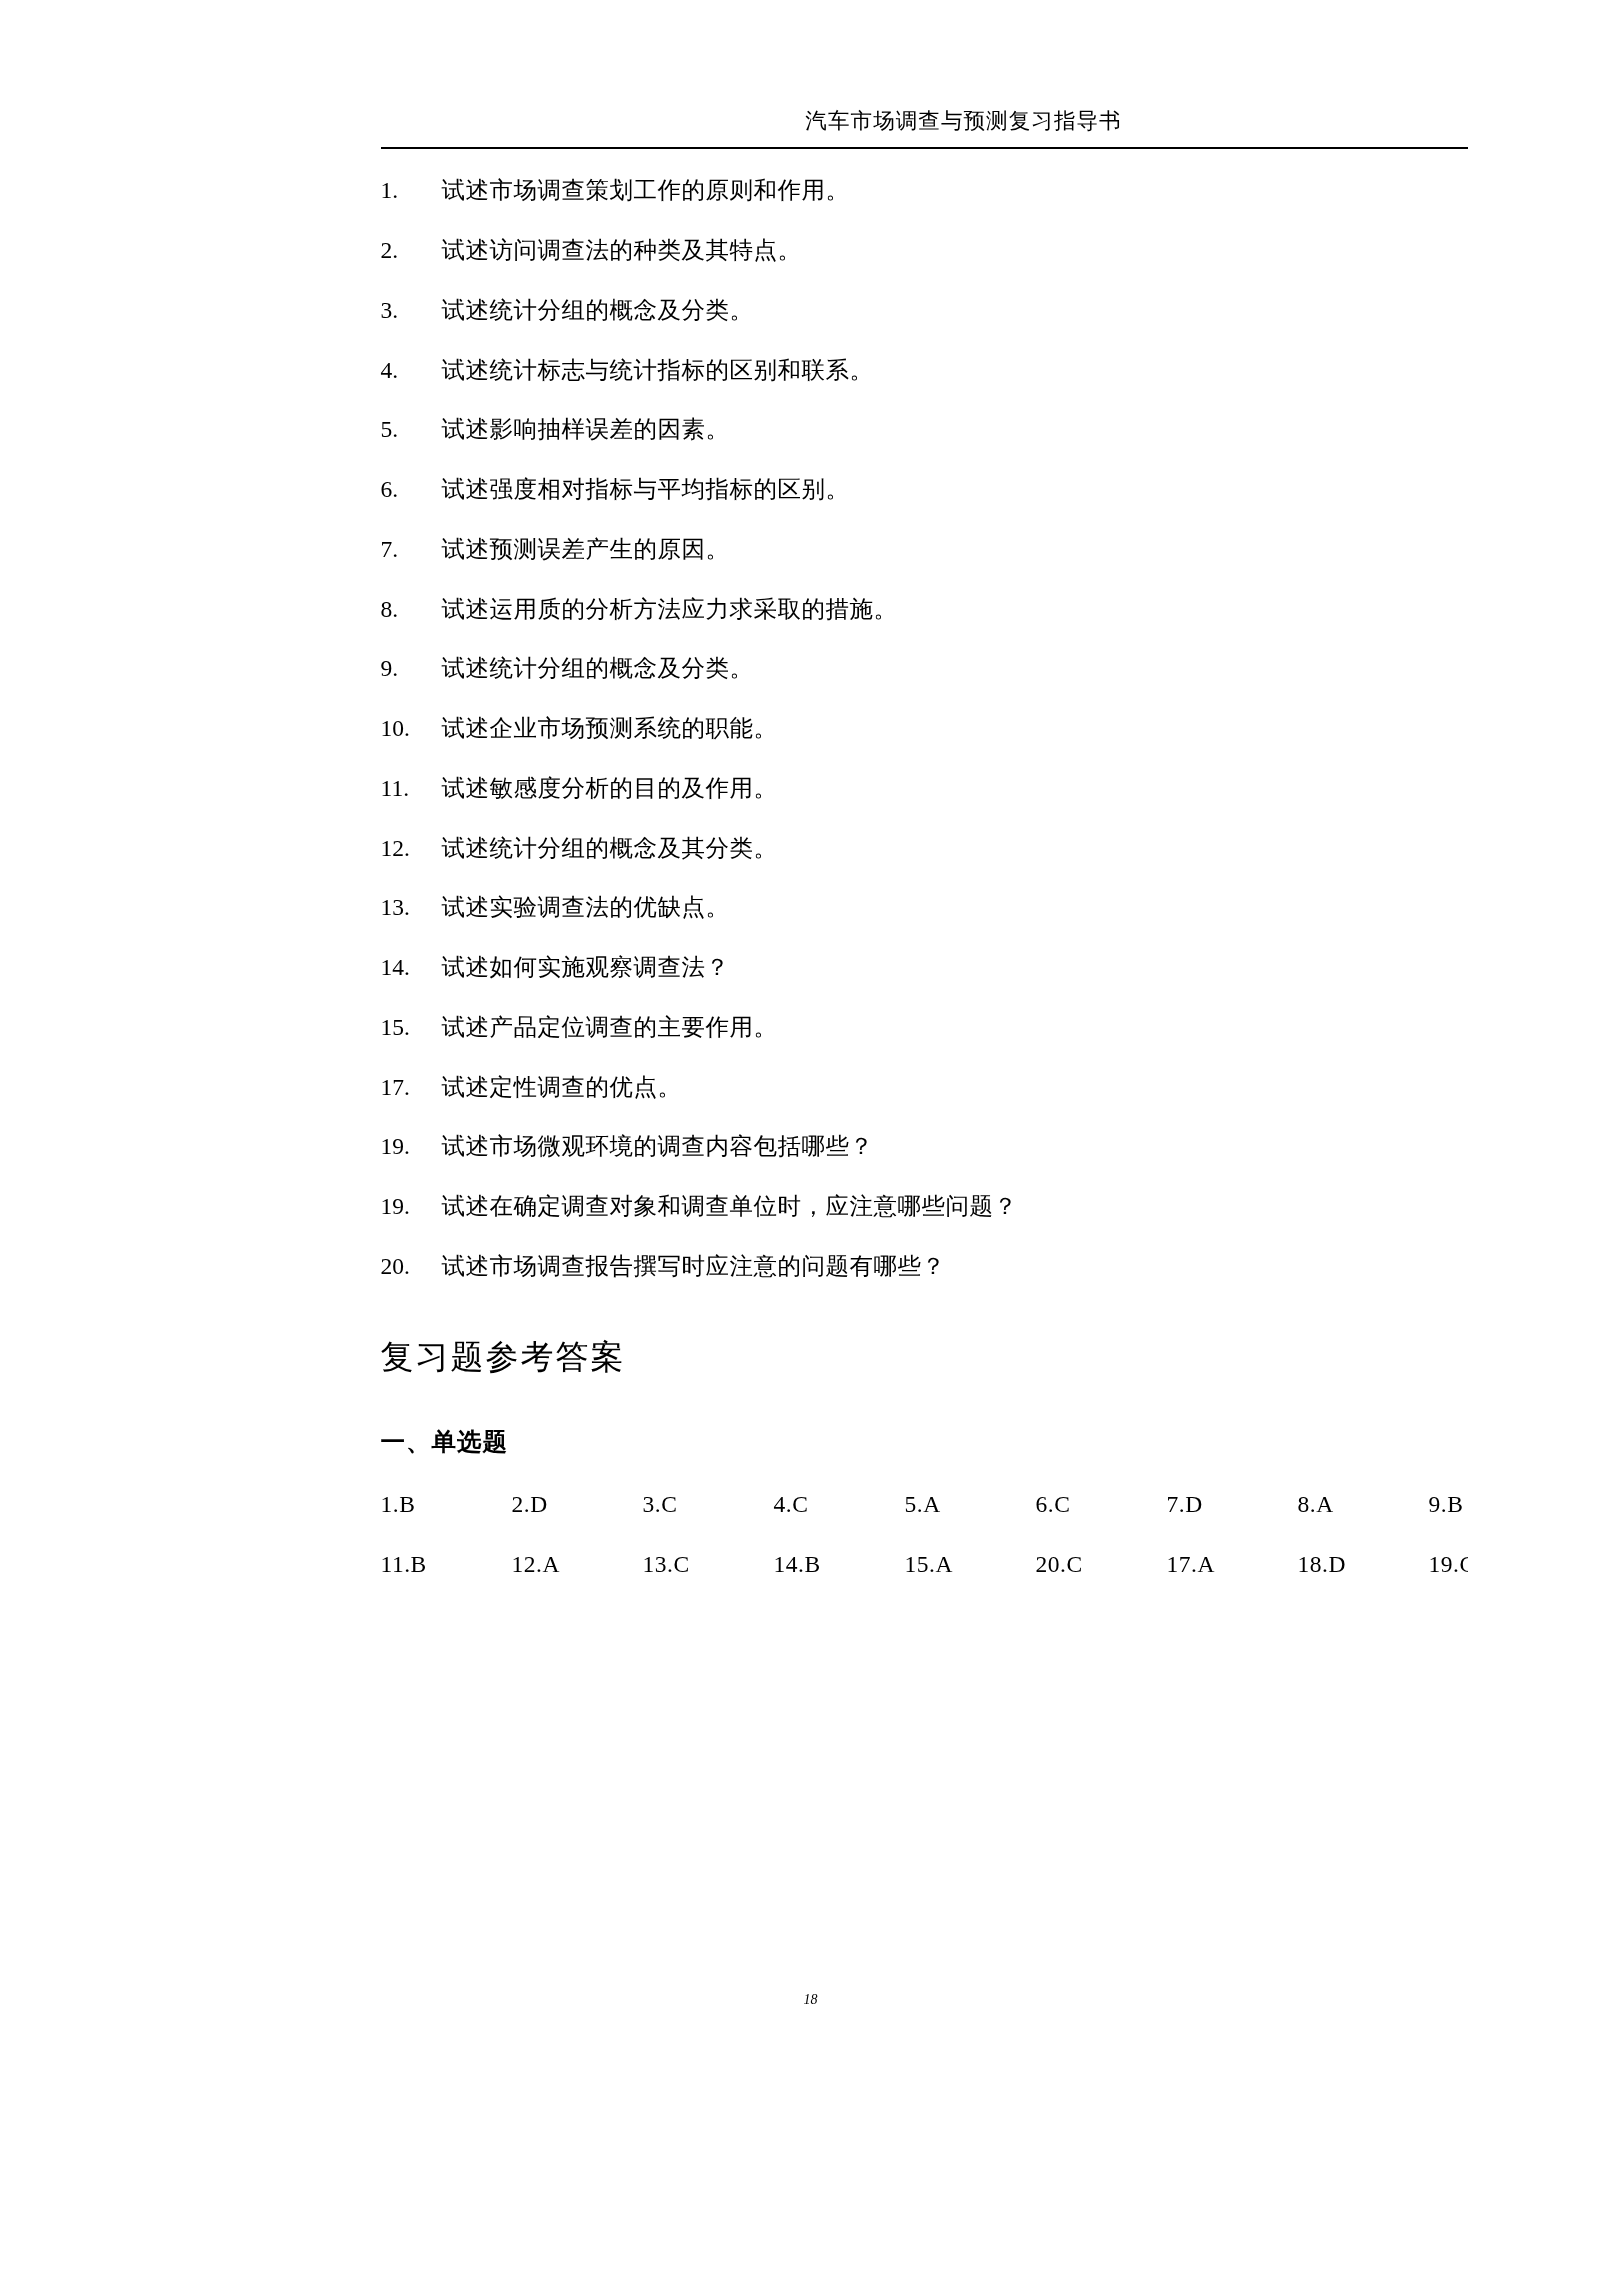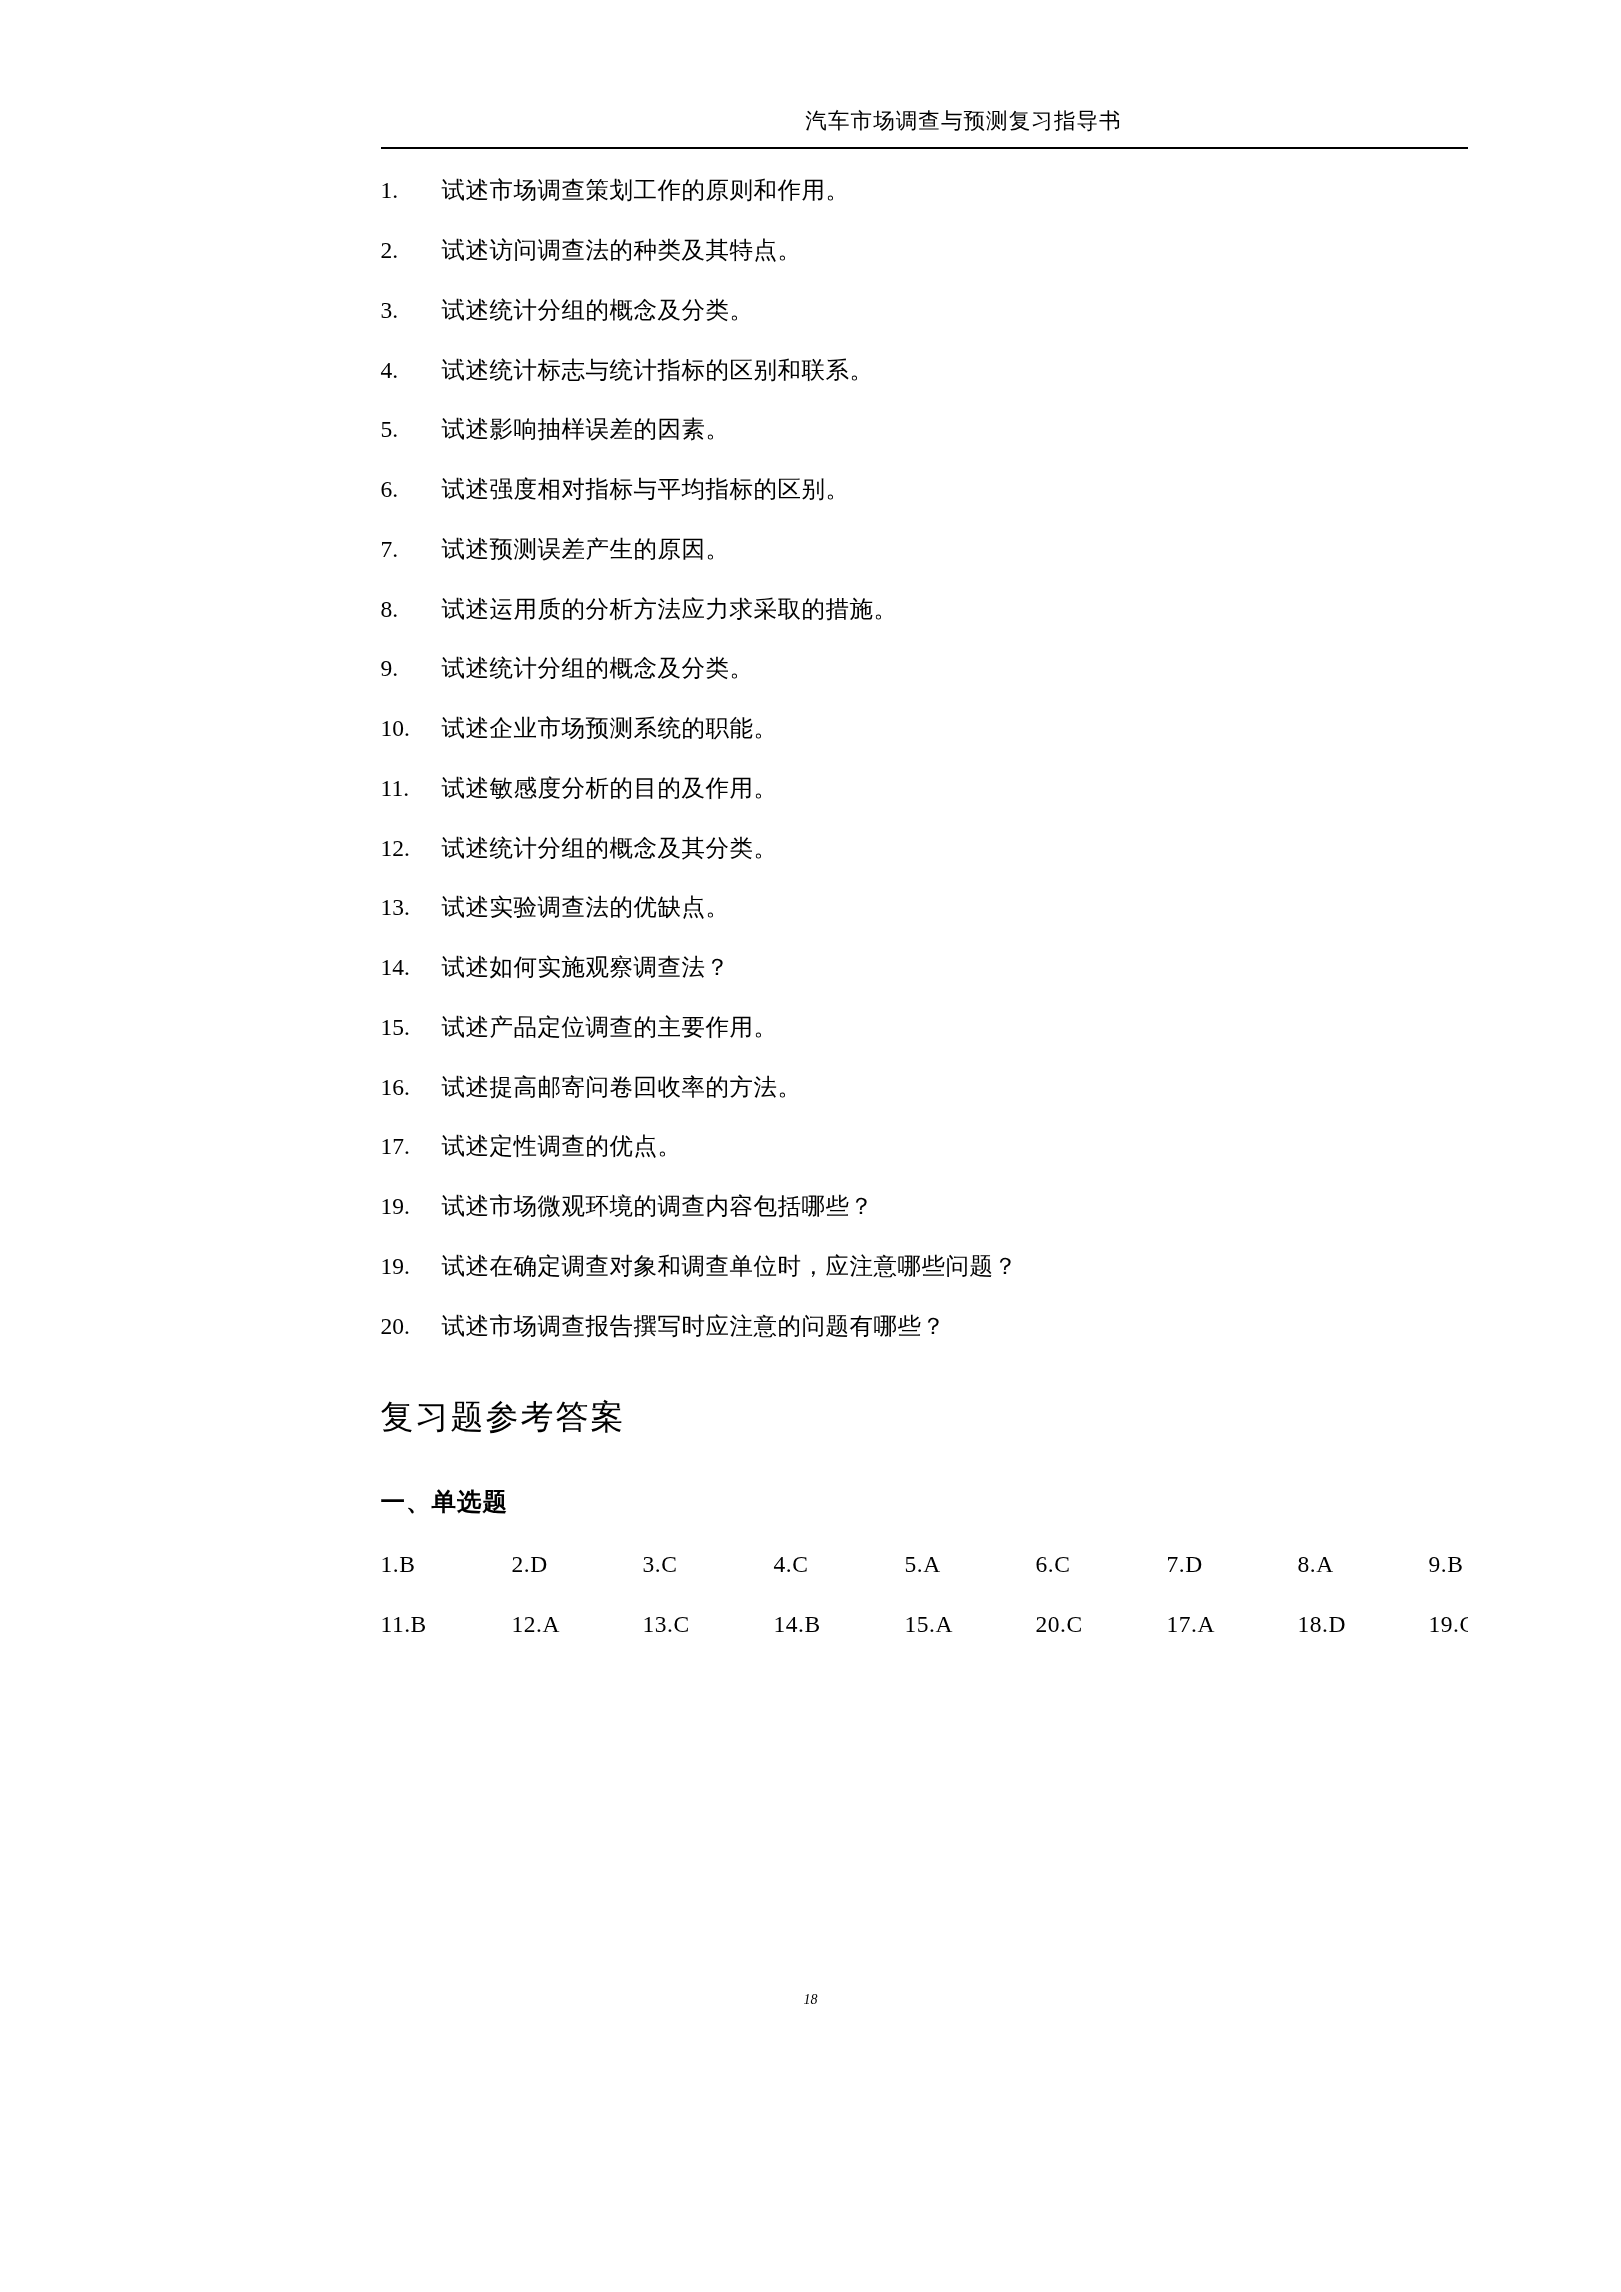--- a/index.html
+++ b/index.html
@@ -168,24 +168,20 @@
         <span class="q-num">13.</span>
         <span class="q-text">试述实验调查法的优缺点。</span>
       </div>
       <div class="q-item">
         <span class="q-num">14.</span>
         <span class="q-text">试述如何实施观察调查法？</span>
       </div>
       <div class="q-item">
         <span class="q-num">15.</span>
         <span class="q-text">试述产品定位调查的主要作用。</span>
-      </div>
-      <div class="q-item">
-        <span class="q-num">16.</span>
-        <span class="q-text">试述提高邮寄问卷回收率的方法。</span>
       </div>
       <div class="q-item">
         <span class="q-num">17.</span>
         <span class="q-text">试述定性调查的优点。</span>
       </div>
       <div class="q-item">
         <span class="q-num">19.</span>
         <span class="q-text">试述市场微观环境的调查内容包括哪些？</span>
       </div>
       <div class="q-item">

